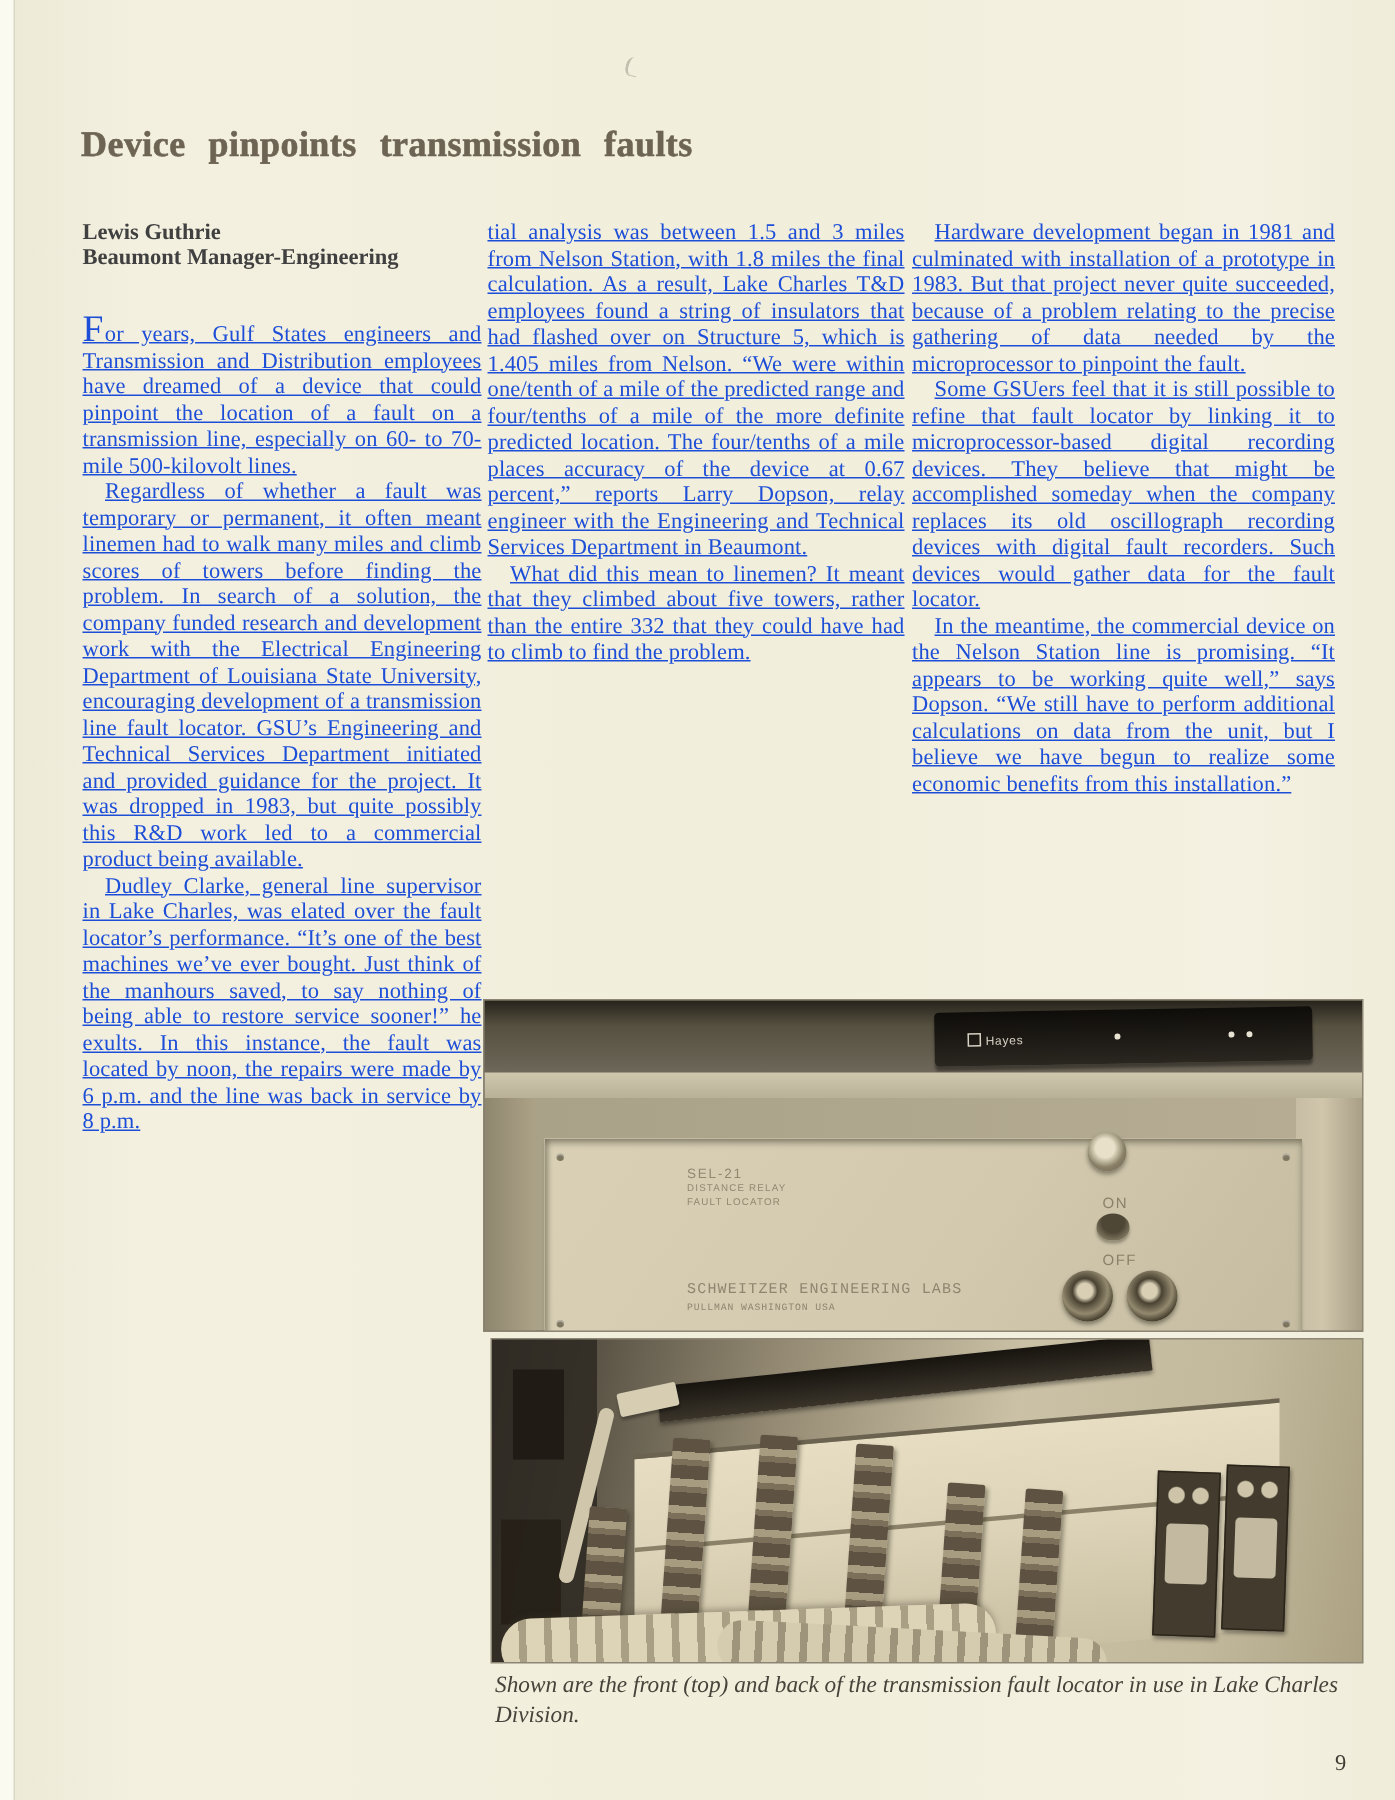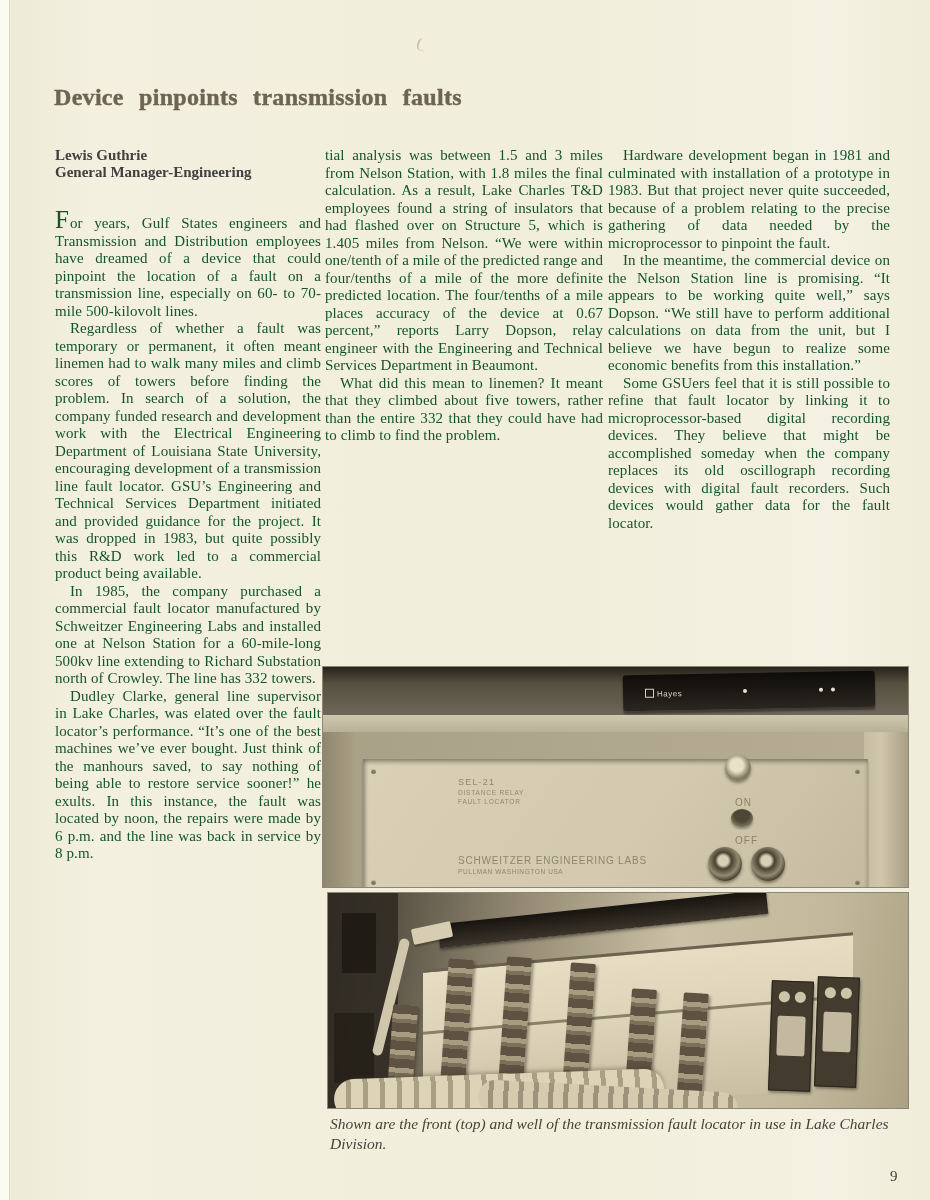--- a/index.html
+++ b/index.html
@@ -13,21 +13,21 @@
     background:#fbfaf1;border-right:1px solid #d9d8c6;}
   .print-mark{position:absolute;left:417px;top:38px;width:7px;height:12px;
     border-left:2px solid #b9b4a4;border-bottom:1px solid #c4bfae;
     border-radius:60% 0 0 55%;transform:rotate(14deg);opacity:.8;}
   .headline{position:absolute;left:54px;top:84px;width:720px;margin:0;
     font-size:24px;font-weight:bold;color:#6d6453;letter-spacing:.3px;word-spacing:9px;
     -webkit-text-stroke:.4px #6d6453;}
   .byline{position:absolute;left:55px;top:147px;font-size:15px;font-weight:bold;
     color:#404040;line-height:17px;}
   .col{position:absolute;text-align:justify;font-size:15px;line-height:17.5px;
-    letter-spacing:.1px;color:#14532d;hyphens:auto;}
+    letter-spacing:.1px;color:#1d4ed8;hyphens:auto;text-decoration:underline;}
   .col p{margin:0;text-indent:15px;}
   .col p.flush{text-indent:0;}
   .first-flush p:first-child{text-indent:0;}
   .col-1{left:55px;top:212px;width:266px;height:968px;}
   .col-2{left:325px;top:147px;width:278px;height:520px;}
   .col-3{left:608px;top:147px;width:282px;height:526px;}
   .initial{font-size:25px;line-height:15px;letter-spacing:1px;}
 
   
   .photo-front{position:absolute;left:323px;top:667px;width:585px;height:220px;
@@ -53,21 +53,21 @@
   .pf-panel{position:absolute;left:40px;top:92px;width:505px;height:138px;
     background:linear-gradient(125deg,#d9d0b6 0%,#d2c9af 55%,#c4bba1 100%);
     box-shadow:inset 0 3px 4px rgba(60,55,40,.45),inset 3px 0 3px rgba(60,55,40,.25),0 2px 2px rgba(40,36,26,.35);}
   .screw{position:absolute;width:5px;height:5px;border-radius:50%;background:#7e755f;
     box-shadow:inset 0 1px 1px rgba(255,255,255,.5);}
   .pf-label{position:absolute;left:95px;top:18px;color:#918871;
     font-family:"Liberation Sans",sans-serif;letter-spacing:1.2px;}
   .pf-label .l1{font-size:9px;}
   .pf-label .l2{font-size:6.5px;letter-spacing:.8px;margin-top:2px;}
   .pf-maker{position:absolute;left:95px;bottom:22px;color:#8f8670;
-    font-family:Liberation Sans, sans-serif;}
+    font-family:Liberation Mono, monospace;}
   .pf-maker .m1{font-size:10px;letter-spacing:.8px;}
   .pf-maker .m2{font-size:6.5px;letter-spacing:.6px;margin-top:2px;}
   .pf-lamp{position:absolute;left:362px;top:-4px;width:26px;height:26px;border-radius:50%;
     background:radial-gradient(circle at 45% 40%,#e8e0c8 0 30%,#8a8068 60%,#6b6250 100%);
     box-shadow:0 2px 3px rgba(60,54,40,.5);}
   .pf-on,.pf-off{position:absolute;left:372px;font-family:"Liberation Sans",sans-serif;
     font-size:10px;color:#8a8169;letter-spacing:1px;}
   .pf-on{top:38px;}
   .pf-off{top:76px;}
   .pf-toggle{position:absolute;left:368px;top:50px;width:22px;height:18px;border-radius:50% 50% 45% 45%;
@@ -128,41 +128,40 @@
 </head>
 <body>
 
 <div class="left-edge"></div>
 <div class="print-mark"></div>
 
 <h1 class="headline">Device pinpoints transmission faults</h1>
 
 <div class="byline">
   <div>Lewis Guthrie</div>
-  <div>General Manager-Engineering</div>
+  <div>Beaumont Manager-Engineering</div>
 </div>
 
 <div class="col col-1">
   <p class="flush"><span class="initial">F</span><span>or years, Gulf States engineers and Transmission and Distribution employees have dreamed of a device that could pinpoint the location of a fault on a transmission line, especially on 60- to 70-mile 500-kilovolt lines.</span></p>
   <div>
       <p>Regardless of whether a fault was temporary or permanent, it often meant linemen had to walk many miles and climb scores of towers before finding the problem. In search of a solution, the company funded research and development work with the Electrical Engineering Department of Louisiana State University, encouraging development of a transmission line fault locator. GSU’s Engineering and Technical Services Department initiated and provided guidance for the project. It was dropped in 1983, but quite possibly this R&amp;D work led to a commercial product being available.</p>
-      <p>In 1985, the company purchased a commercial fault locator manufactured by Schweitzer Engineering Labs and installed one at Nelson Station for a 60-mile-long 500kv line extending to Richard Substation north of Crowley. The line has 332 towers.</p>
       <p>Dudley Clarke, general line supervisor in Lake Charles, was elated over the fault locator’s performance. “It’s one of the best machines we’ve ever bought. Just think of the manhours saved, to say nothing of being able to restore service sooner!” he exults. In this instance, the fault was located by noon, the repairs were made by 6 p.m. and the line was back in service by 8 p.m.</p>
     </div>
 </div>
 
 <div class="col col-2 first-flush">
     <p>tial analysis was between 1.5 and 3 miles from Nelson Station, with 1.8 miles the final calculation. As a result, Lake Charles T&amp;D employees found a string of insulators that had flashed over on Structure 5, which is 1.405 miles from Nelson. “We were within one/tenth of a mile of the predicted range and four/tenths of a mile of the more definite predicted location. The four/tenths of a mile places accuracy of the device at 0.67 percent,” reports Larry Dopson, relay engineer with the Engineering and Technical Services Department in Beaumont.</p>
     <p>What did this mean to linemen? It meant that they climbed about five towers, rather than the entire 332 that they could have had to climb to find the problem.</p>
   </div>
 
 <div class="col col-3">
     <p>Hardware development began in 1981 and culminated with installation of a prototype in 1983. But that project never quite succeeded, because of a problem relating to the precise gathering of data needed by the microprocessor to pinpoint the fault.</p>
+    <p>Some GSUers feel that it is still possible to refine that fault locator by linking it to microprocessor-based digital recording devices. They believe that might be accomplished someday when the company replaces its old oscillograph recording devices with digital fault recorders. Such devices would gather data for the fault locator.</p>
     <p>In the meantime, the commercial device on the Nelson Station line is promising. “It appears to be working quite well,” says Dopson. “We still have to perform additional calculations on data from the unit, but I believe we have begun to realize some economic benefits from this installation.”</p>
-    <p>Some GSUers feel that it is still possible to refine that fault locator by linking it to microprocessor-based digital recording devices. They believe that might be accomplished someday when the company replaces its old oscillograph recording devices with digital fault recorders. Such devices would gather data for the fault locator.</p>
   </div>
 
 <div class="photo-front">
   <div class="pf-topband"></div>
   <div class="pf-modem">
     <span class="pf-modem-brand">Hayes</span>
     <span class="pf-led" style="left:120px"></span>
     <span class="pf-led" style="left:196px"></span>
     <span class="pf-led" style="left:208px"></span>
   </div>
@@ -213,15 +212,15 @@
   <div class="module mod1">
     <div class="dots"></div>
     <div class="mlabel"></div>
   </div>
   <div class="module mod2">
     <div class="dots"></div>
     <div class="mlabel"></div>
   </div>
 </div>
 
-<p class="caption">Shown are the front (top) and well of the transmission fault locator in use in Lake Charles Division.</p>
+<p class="caption">Shown are the front (top) and back of the transmission fault locator in use in Lake Charles Division.</p>
 
 <div class="page-number">9</div>
 
 </body></html>

